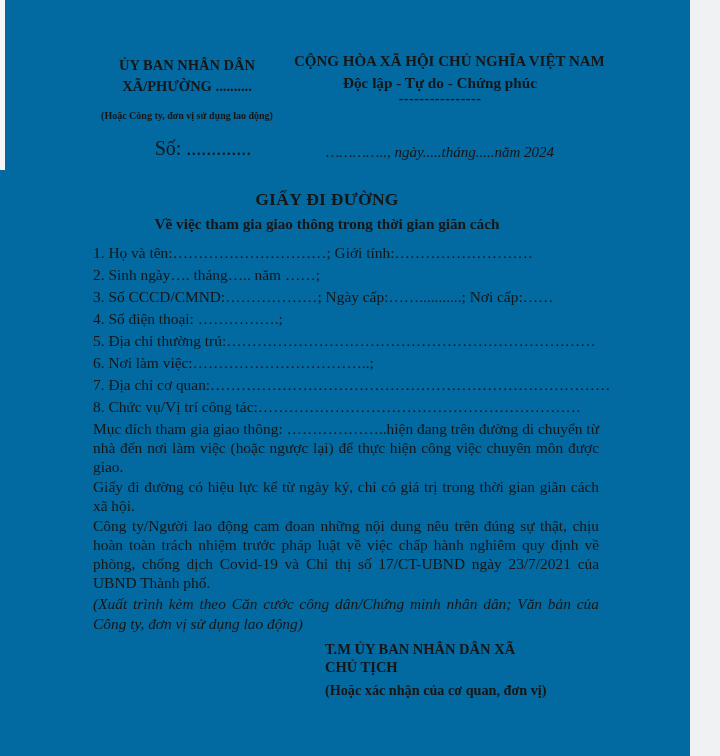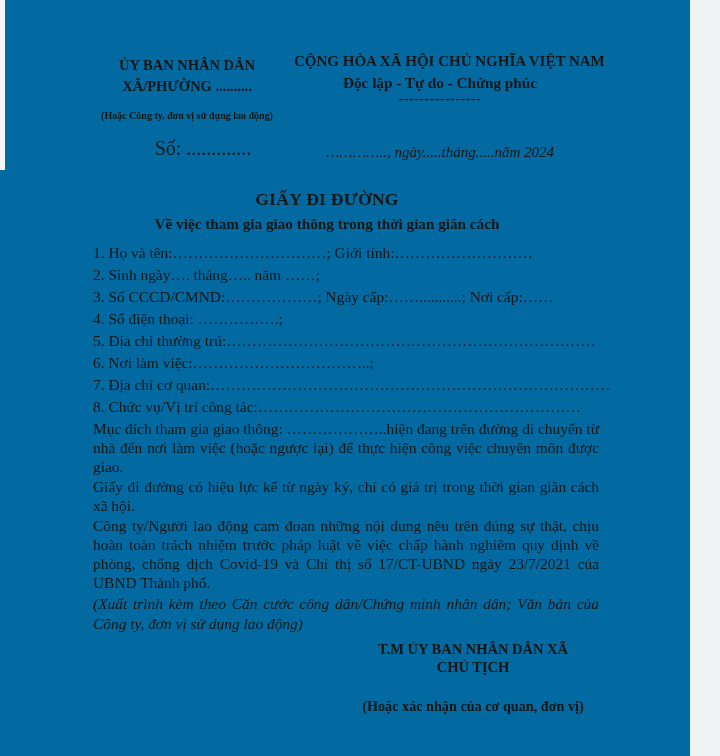--- a/index.html
+++ b/index.html
@@ -76,24 +76,24 @@
     width: 506px;
   }
   .paras p {
     font-size: 15.4px; line-height: 19px; text-align: justify; margin: 0 0 1px 0;
   }
   .paras p.note { font-style: italic; line-height: 19.5px; margin-top: 2px; }
 
   
   .signature {
     position: absolute; left: 325px; top: 640px;
-    width: 296px; text-align: center;
+    width: 296px; text-align: left;
   }
   .signature .sig-line { font-size: 14.5px; font-weight: bold; line-height: 18px; white-space: nowrap; }
-  .signature .sig-note { font-size: 14.2px; font-weight: bold; margin-top: 22px; white-space: nowrap; }
+  .signature .sig-note { font-size: 14.2px; font-weight: bold; margin-top: 6px; white-space: nowrap; }
 </style>
 </head>
 <body>
 
 <div class="page">
 
   <div class="scan-edge-right"></div>
   <div class="scan-edge-left"></div>
 
   <div class="header-left">

